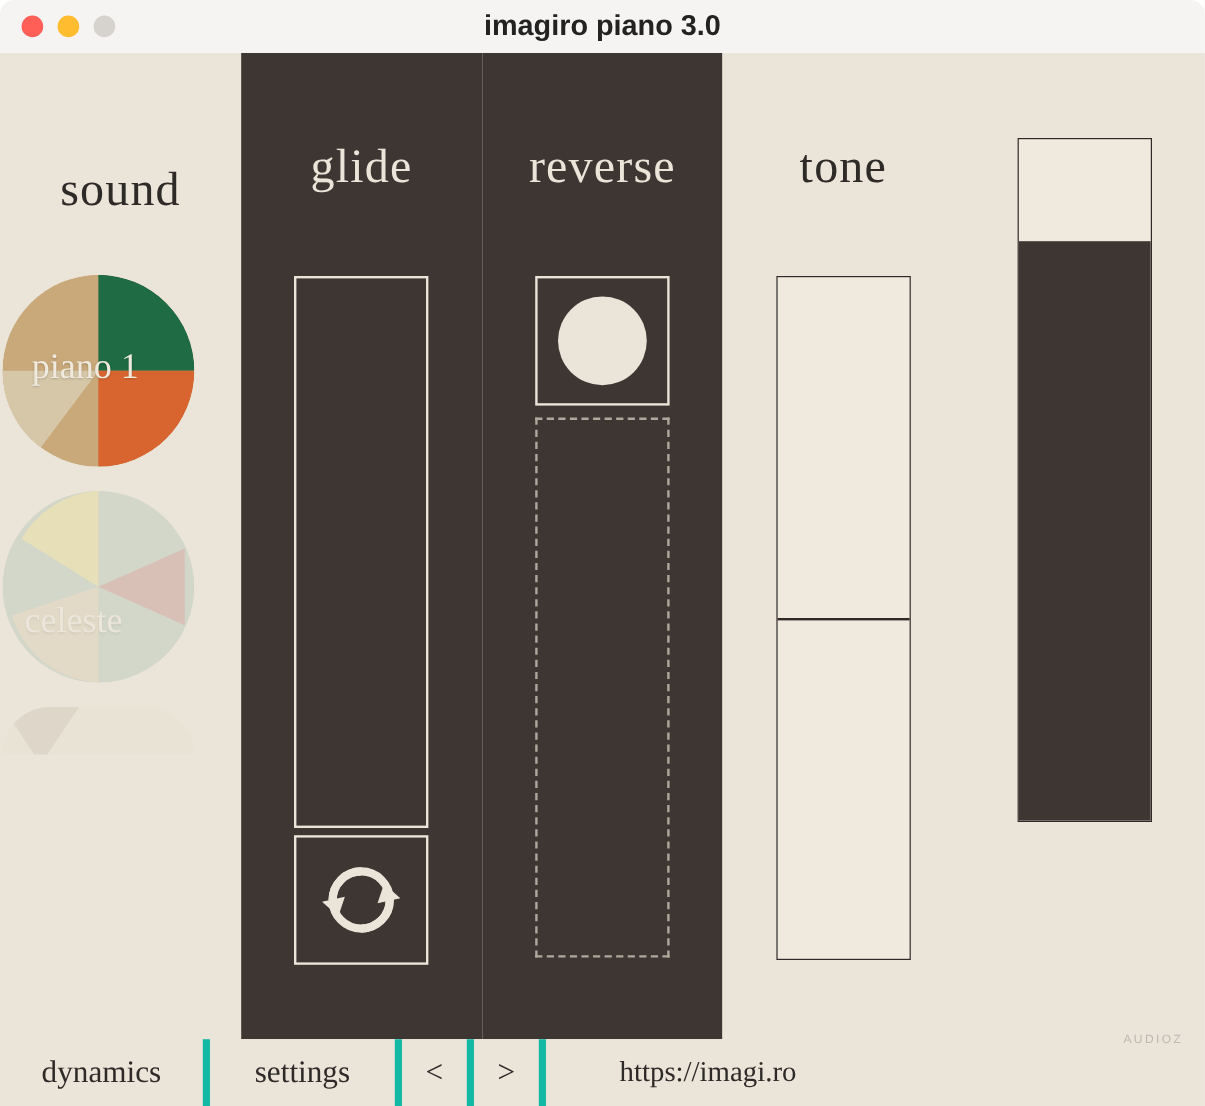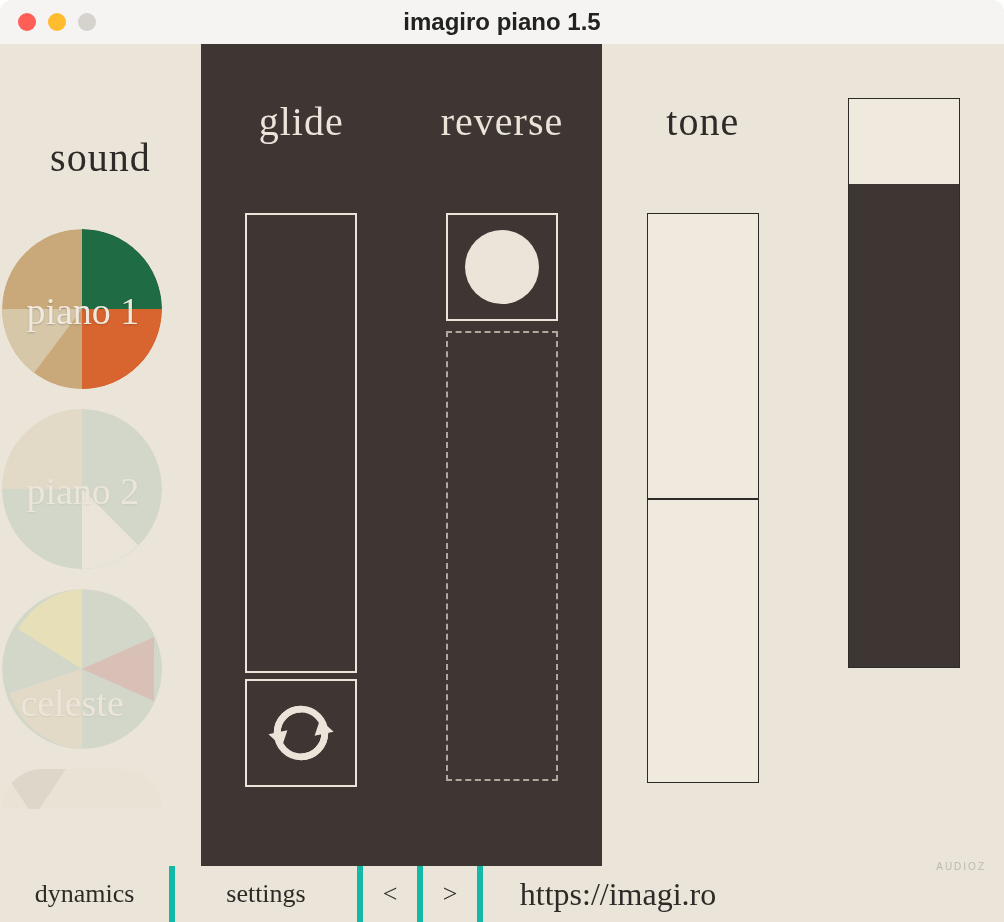--- a/index.html
+++ b/index.html
@@ -37,42 +37,42 @@
   .columns {
     flex: 1;
     display: flex;
     overflow: hidden;
   }
   .col {
     flex: 1;
     display: flex;
     flex-direction: column;
     align-items: center;
-    padding-top: 54px;
+    padding-top: 71px;
   }
   .col-dark { background: #3d3633; color: #eae4d9; }
   .col-light { background: #eae4d9; color: #2e2a28; }
 
   .col-label {
     font-size: 40px;
     letter-spacing: 1px;
     margin-bottom: 68px;
     font-weight: 400;
   }
 
   
   .sound-list { display: flex; flex-direction: column; gap: 20px; margin-top: -20px; align-items: center; width: 100%; padding-left: 0; }
   .sound-item {
     width: 160px; height: 160px; border-radius: 50%;
     position: relative; overflow: hidden;
     display: flex; align-items: center; justify-content: center;
     margin-left: -36px;
   }
   .sound-item-label {
-    position: absolute; color: #efe9de; font-size: 38px;
+    position: absolute; color: #efe9de; font-size: 30px;
     text-shadow: 0 1px 2px rgba(0,0,0,0.2); z-index: 2;
     left: 24px; top: 60px;
   }
   .dim { opacity: 0.35; }
 
   
   .glide-slot {
     width: 112px; height: 460px; border: 2px solid #eae4d9;
   }
   .glide-cycle-btn {
@@ -117,24 +117,24 @@
     display: flex;
     border-top: 0;
   }
   .bb-cell {
     display: flex; align-items: center; justify-content: center;
     font-size: 26px; color: #2e2a28;
     border-right: 6px solid #14b8a6;
   }
   .bb-cell:last-child { border-right: none; }
   .bb-dynamics { width: 175px; }
-  .bb-settings { width: 188px; }
+  .bb-settings { width: 160px; }
   .bb-arrow { width: 60px; }
   .bb-preset { flex: 1; }
-  .bb-url { width: 270px; font-size: 32px; }
+  .bb-url { width: 270px; font-size: 24px; }
 
   .watermark {
     position: absolute;
     right: 18px; bottom: 50px;
     font-size: 10px; letter-spacing: 2px;
     color: rgba(120,120,120,0.4);
     font-family: Arial, sans-serif;
   }
 
   
@@ -142,48 +142,40 @@
 </style>
 </head>
 <body>
 
 <div class="titlebar">
   <div class="traffic-lights">
     <div class="traffic-light tl-red"></div>
     <div class="traffic-light tl-yellow"></div>
     <div class="traffic-light tl-grey"></div>
   </div>
-  <div class="titlebar-title">imagiro piano 1.5</div>
+  <div class="titlebar-title">imagiro piano 3.0</div>
 </div>
 
 <div class="plugin">
   <div class="columns">
 
     <div class="col col-light" style="padding-top:90px;">
       <div class="col-label">sound</div>
       <div class="sound-list">
 
         <div class="sound-item">
           <svg class="pie" viewBox="0 0 100 100">
             <circle cx="50" cy="50" r="50" fill="#c9a97a"></circle>
             <path d="M50 50 L100 50 A50 50 0 0 0 50 0 Z" fill="#1e6b44"></path>
             <path d="M50 50 L50 100 A50 50 0 0 0 100 50 Z" fill="#d8652f"></path>
             <path d="M50 50 L0 50 A50 50 0 0 0 20 90 Z" fill="#d6c7a8"></path>
           </svg>
           <div class="sound-item-label">piano 1</div>
         </div>
 
-        <div class="sound-item dim">
-          <svg class="pie" viewBox="0 0 100 100">
-            <circle cx="50" cy="50" r="50" fill="#a9c0ad"></circle>
-            <path d="M50 50 L50 0 A50 50 0 0 0 0 50 Z" fill="#d6c7a8"></path>
-            <path d="M50 50 L85 85 A50 50 0 0 1 50 100 Z" fill="#eae4d9"></path>
-          </svg>
-          <div class="sound-item-label">piano 2</div>
-        </div>
 
         <div class="sound-item dim">
           <svg class="pie" viewBox="0 0 100 100">
             <circle cx="50" cy="50" r="50" fill="#a9c0ad"></circle>
             <path d="M50 50 L50 0 A50 50 0 0 0 10 25 Z" fill="#e4d87a"></path>
             <path d="M50 50 L95 30 L95 70 Z" fill="#b77f79"></path>
             <path d="M50 50 L50 100 A50 50 0 0 1 5 65 Z" fill="#d6c7a8"></path>
           </svg>
           <div class="sound-item-label" style="left:18px;margin-top:32px;">celeste</div>
         </div>

